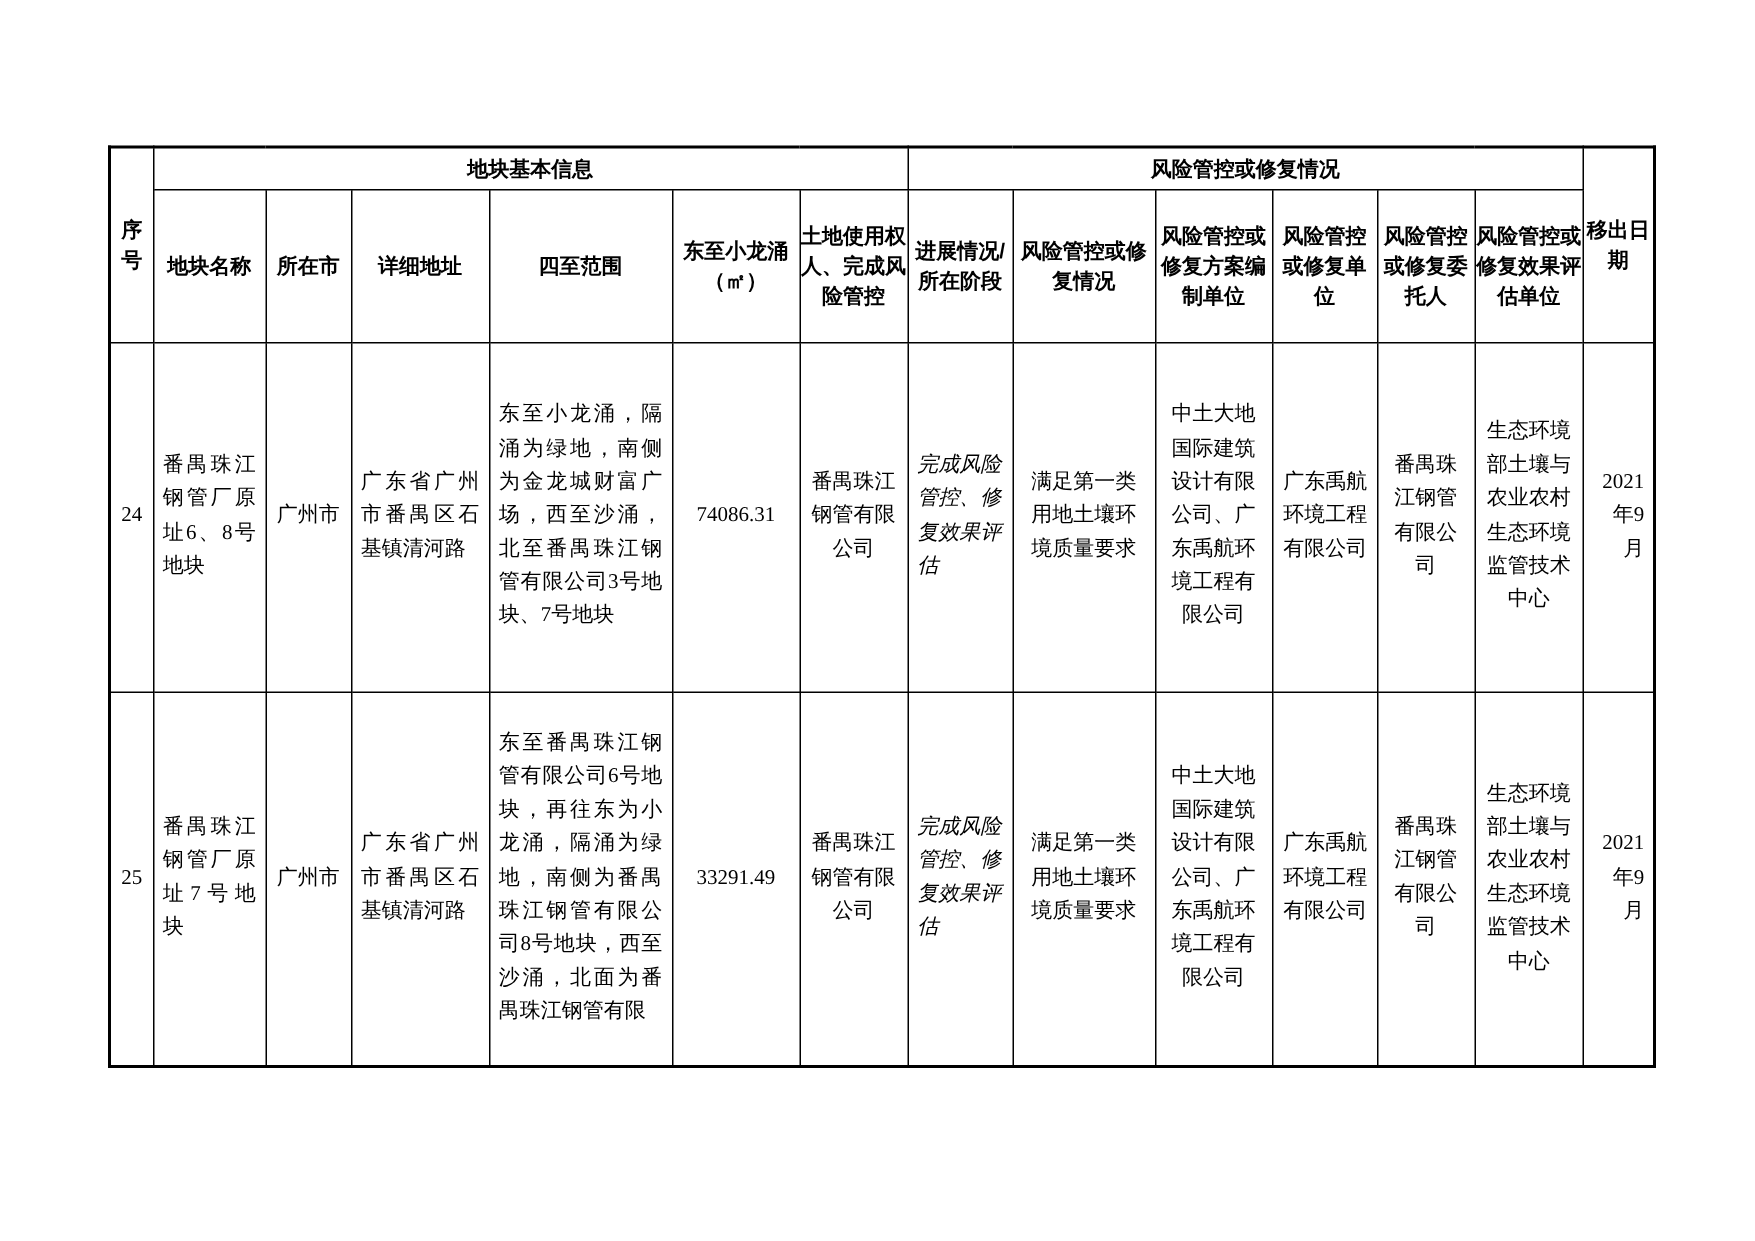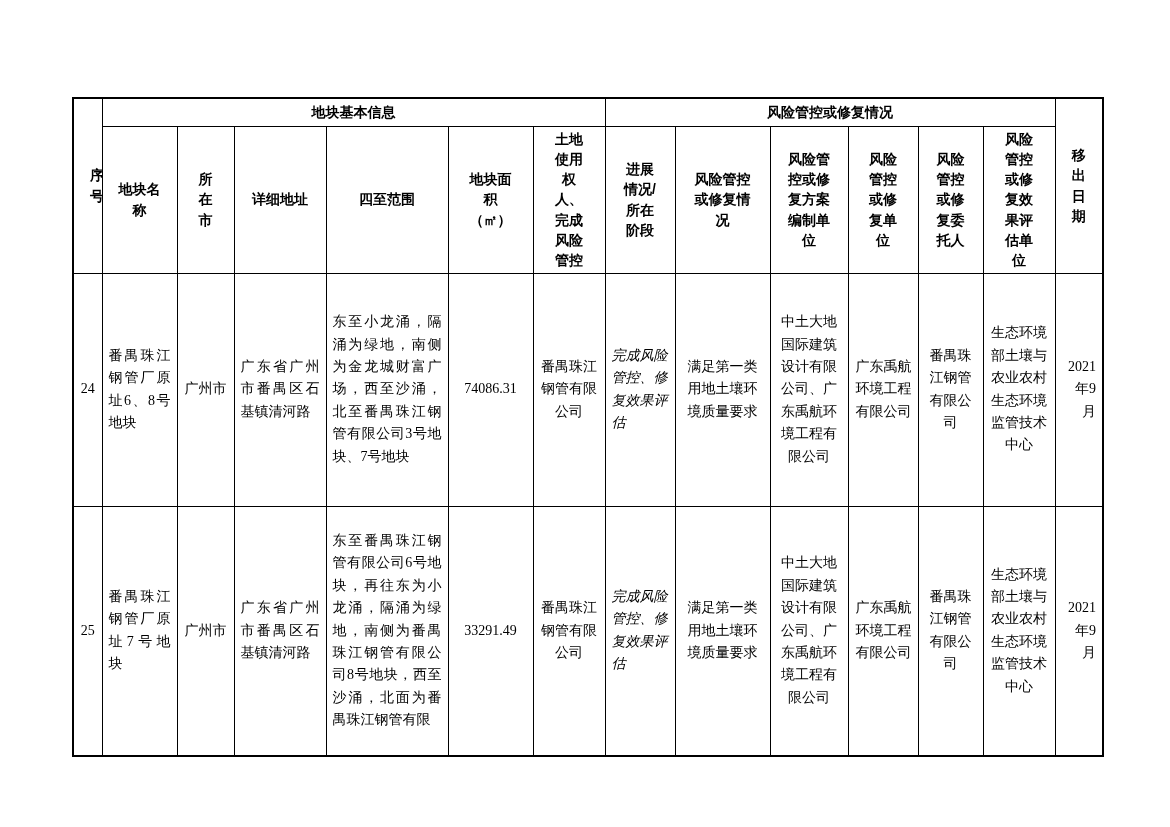--- a/index.html
+++ b/index.html
@@ -30,21 +30,21 @@
     vertical-align: middle;
     overflow: hidden;
     word-break: break-all;
   }
   .doc-table th {
     font-family: "Liberation Sans", sans-serif;
     font-weight: bold;
     font-size: 14px;
     line-height: 1.45;
     text-align: center;
-    padding: 2px 16px;
+    padding: 2px 0;
   }
   .doc-table td {
     font-size: 14px;
     line-height: 1.6;
     padding: 4px 6px;
   }
   tr.hdr-group { height: 28px; }
   tr.hdr-sub   { height: 102px; }
   tr.row-24    { height: 233px; }
   tr.row-25    { height: 250px; }
@@ -112,21 +112,21 @@
       <th colspan="6">地块基本信息</th>
       <th colspan="6">风险管控或修复情况</th>
       <th rowspan="2" class="th-pad14">移出日期</th>
     </tr>
 
     <tr class="hdr-sub">
       <th class="th-pad10">地块名称</th>
       <th class="th-pad10">所在市</th>
       <th>详细地址</th>
       <th>四至范围</th>
-      <th class="th-pre">地块面积
+      <th class="th-pre">东至小龙涌
 （㎡）</th>
       <th class="th-pad10">土地使用权人、完成风险管控</th>
       <th class="th-pad10">进展情况/所在阶段</th>
       <th class="th-pad16">风险管控或修复情况</th>
       <th class="th-pad16">风险管控或修复方案编制单位</th>
       <th class="th-pad10">风险管控或修复单位</th>
       <th class="th-pad12">风险管控或修复委托人</th>
       <th class="th-pad10">风险管控或修复效果评估单位</th>
     </tr>
 

